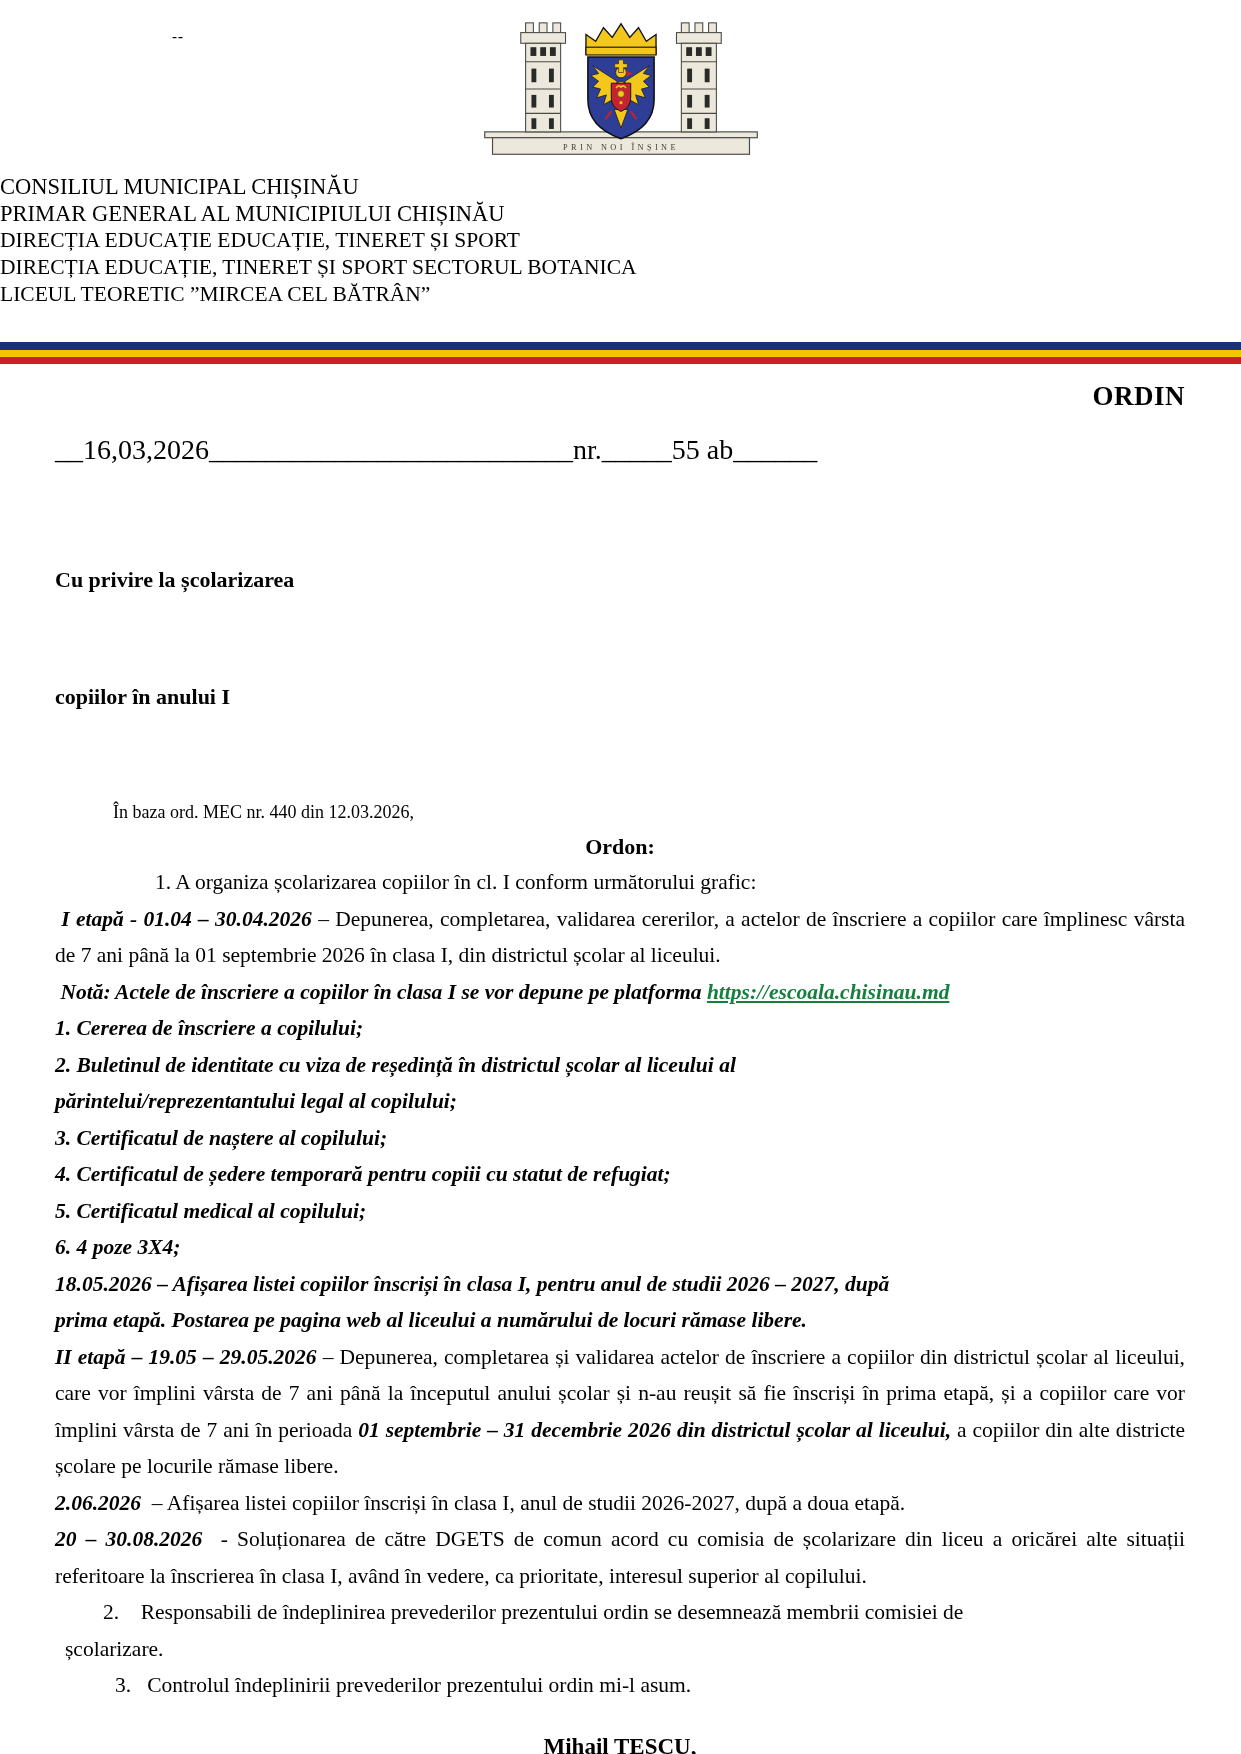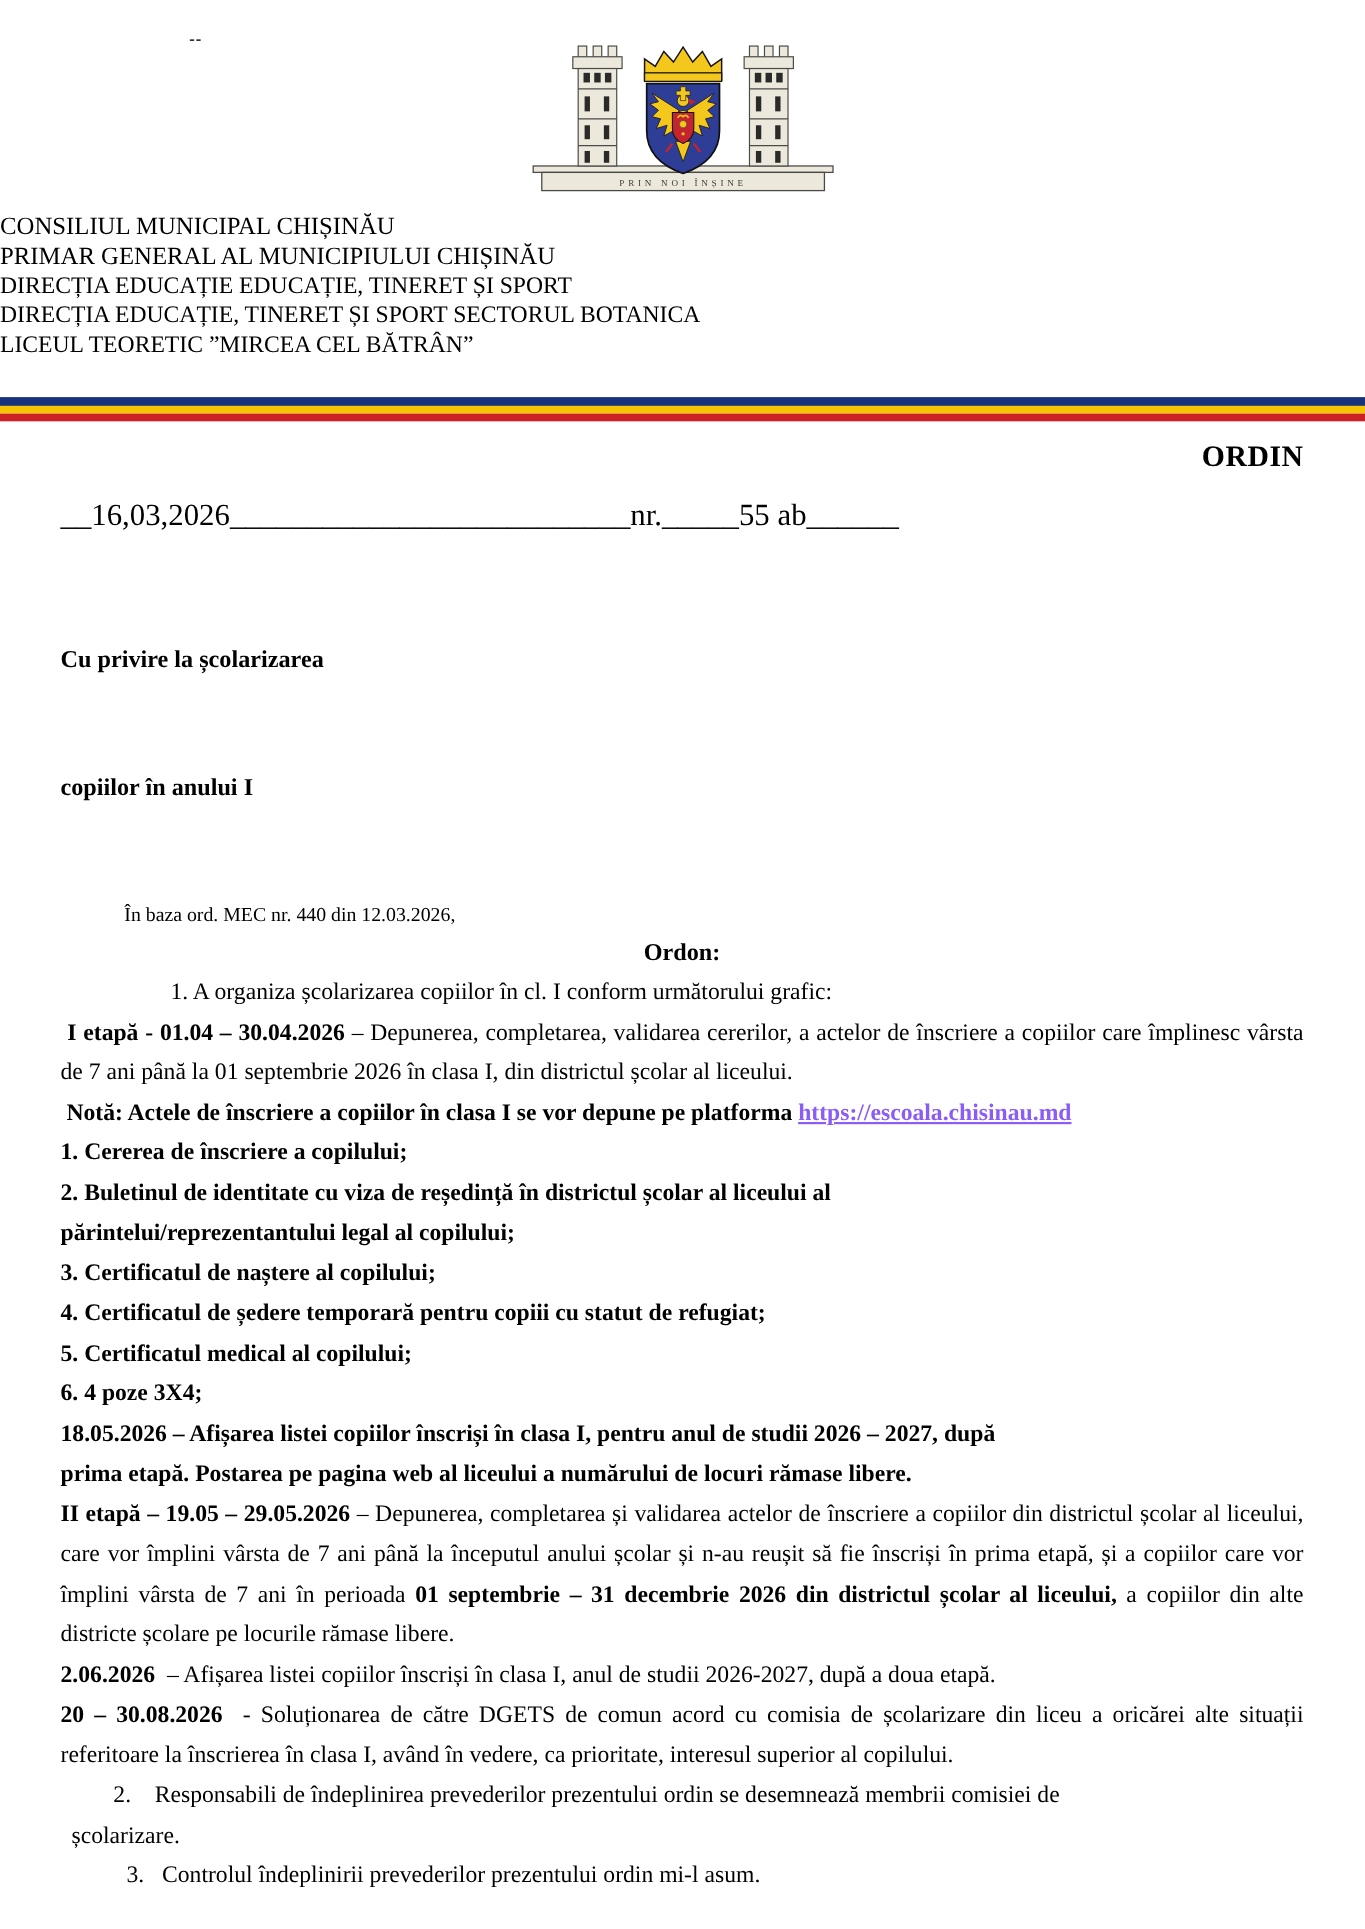--- a/index.html
+++ b/index.html
@@ -1,44 +1,44 @@
 <!DOCTYPE html>
 <html><head>
 <meta charset="utf-8">
 <style>
   html,body { margin:0; padding:0; background:#ffffff; }
   .page {
     position:relative; width:1241px; height:1754px; background:#fff;
     font-family:"Liberation Serif","DejaVu Serif",serif; color:#000; overflow:hidden;
   }
   .top-mark { position:absolute; left:172px; top:28px; font-size:15px; font-weight:bold; letter-spacing:1px; }
-  .emblem-wrap { padding-top:36px; text-align:center; height:150px; }
+  .emblem-wrap { padding-top:17px; text-align:center; height:150px; }
   .hdr { margin-top:6px; text-align:left; }
   .hl1 { font-size:22.5px; line-height:27px; }
   .hl2 { font-size:21.5px; line-height:27px; }
   .stripe { margin-top:34px; width:1241px; }
   .stripe div { width:100%; }
   .s-blue   { height:8px; background:#17337c; }
   .s-yellow { height:7px; background:#f6c500; }
   .s-red    { height:7px; background:#cb2026; }
   .content { margin-left:55px; margin-right:56px; }
   .title   { margin-top:17px; text-align:right; font-size:27px; font-weight:bold; letter-spacing:0.5px; }
   .dateline { margin-top:22px; font-size:28px; white-space:pre-wrap; }
   .subject { margin-top:16px; font-size:22px; font-weight:bold; line-height:39px; white-space:pre-wrap; }
   .basis   { font-size:18px; line-height:36px; text-indent:58px; white-space:pre-wrap; }
   .ordon   { text-align:center; font-size:22px; font-weight:bold; line-height:34px;font-family:Liberation Serif, serif; }
   .body21  { font-size:21.5px; line-height:36.5px; }
   .p { margin:0; white-space:pre-wrap; }
   .just { text-align:justify; }
-  .b { font-weight:bold; }
+  .b { font-weight:bold;font-style:italic; }
   .ind-item1 { text-indent:100px; }
   .ind-resp  { text-indent:48px; }
   .ind-resp2 { text-indent:10px; }
   .ind-ctrl  { text-indent:60px; }
-  .lnk { color:#8b5cf6; text-decoration:underline; cursor:pointer; }
+  .lnk { color:#15803d; text-decoration:underline; cursor:pointer; }
   .sig { margin-top:24px; text-align:center; font-size:23px; font-weight:bold; line-height:38px; }
   svg text { font-family:"Liberation Serif","DejaVu Serif",serif; }
 </style>
 </head>
 <body>
 
 <div class="page">
 
   <div class="top-mark">--</div>
 

